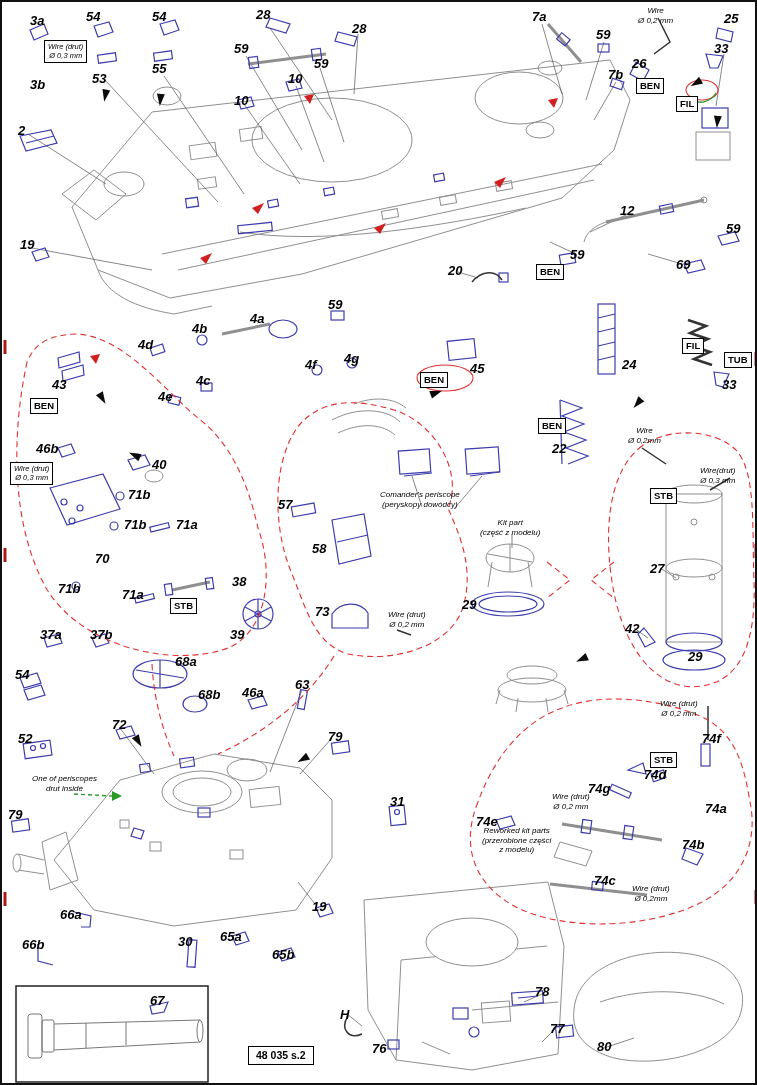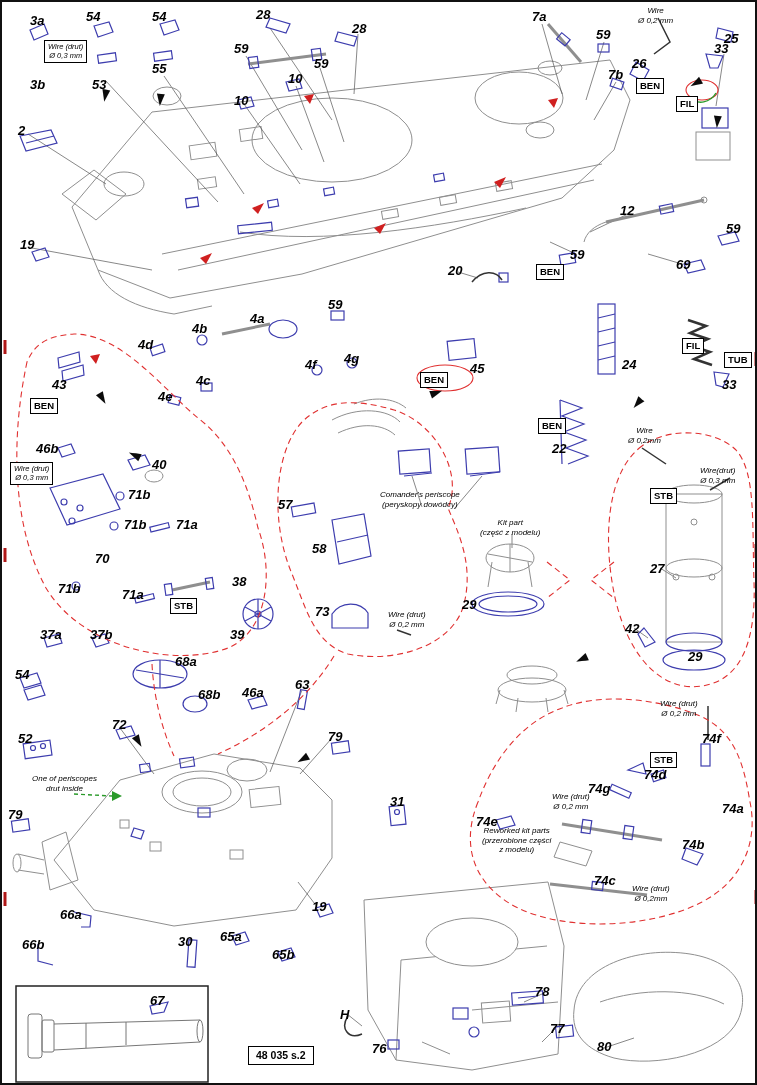--- a/index.html
+++ b/index.html
@@ -345,33 +345,33 @@
     </div>
   <div class="layer">
       <div class="lbl part" style="left: 28px; top: 12px;">3a</div>
       <div class="lbl part" style="left: 84px; top: 8px;">54</div>
       <div class="lbl part" style="left: 150px; top: 8px;">54</div>
       <div class="lbl part" style="left: 254px; top: 6px;">28</div>
       <div class="lbl part" style="left: 350px; top: 20px;">28</div>
       <div class="lbl part" style="left: 530px; top: 8px;">7a</div>
       <div class="lbl note" style="left: 636px; top: 4px;">Wire
 Ø 0,2 mm</div>
-      <div class="lbl part" style="left: 722px; top: 10px; margin-top: 20px;">25</div>
+      <div class="lbl part" style="left: 722px; top: 10px;">25</div>
       <div class="lbl part" style="left: 594px; top: 26px;">59</div>
       <div class="lbl part" style="left: 712px; top: 40px;">33</div>
       <div class="lbl part" style="left: 630px; top: 55px;">26</div>
       <div class="lbl tag" style="left: 634px; top: 76px;">BEN</div>
       <div class="lbl tag" style="left: 674px; top: 94px;">FIL</div>
       <div class="lbl part" style="left: 606px; top: 66px;">7b</div>
       <div class="lbl part" style="left: 232px; top: 40px;">59</div>
       <div class="lbl part" style="left: 312px; top: 55px;">59</div>
       <div class="lbl part" style="left: 286px; top: 70px;">10</div>
       <div class="lbl part" style="left: 232px; top: 92px;">10</div>
       <div class="lbl part" style="left: 150px; top: 60px;">55</div>
-      <div class="lbl part" style="left: 90px; top: 76px;">53</div>
+      <div class="lbl part" style="left: 90px; top: 70px;">53</div>
       <div class="lbl part" style="left: 28px; top: 76px; text-align: right;">3b</div>
       <div class="lbl notebox" style="left: 42px; top: 38px;">Wire (drut)
 Ø 0,3 mm</div>
       <div class="lbl part" style="left: 16px; top: 122px;">2</div>
       <div class="lbl part" style="left: 18px; top: 236px;">19</div>
       <div class="lbl part" style="left: 618px; top: 202px;">12</div>
       <div class="lbl part" style="left: 724px; top: 220px;">59</div>
       <div class="lbl part" style="left: 674px; top: 256px;">69</div>
       <div class="lbl part" style="left: 446px; top: 262px;">20</div>
       <div class="lbl tag" style="left: 534px; top: 262px;">BEN</div>
@@ -434,21 +434,21 @@
       <div class="lbl part" style="left: 293px; top: 676px;">63</div>
       <div class="lbl part" style="left: 16px; top: 730px;">52</div>
       <div class="lbl part" style="left: 110px; top: 716px;">72</div>
       <div class="lbl part" style="left: 326px; top: 728px;">79</div>
       <div class="lbl note" style="left: 658px; top: 697px;">Wire (drut)
 Ø 0,2 mm</div>
       <div class="lbl part" style="left: 700px; top: 730px;">74f</div>
       <div class="lbl tag" style="left: 648px; top: 750px;">STB</div>
       <div class="lbl part" style="left: 642px; top: 766px;">74d</div>
       <div class="lbl part" style="left: 586px; top: 780px;">74g</div>
-      <div class="lbl part" style="left: 720px; top: 800px;">74a</div>
+      <div class="lbl part" style="left: 703px; top: 800px;">74a</div>
       <div class="lbl part" style="left: 474px; top: 813px;">74e</div>
       <div class="lbl note" style="left: 550px; top: 790px;">Wire (drut)
 Ø 0,2 mm</div>
       <div class="lbl note" style="left: 480px; top: 824px;">Reworked kit parts
 (przerobione części
 z modelu)</div>
       <div class="lbl part" style="left: 680px; top: 836px;">74b</div>
       <div class="lbl part" style="left: 592px; top: 872px;">74c</div>
       <div class="lbl note" style="left: 630px; top: 882px;">Wire (drut)
 Ø 0,2mm</div>

